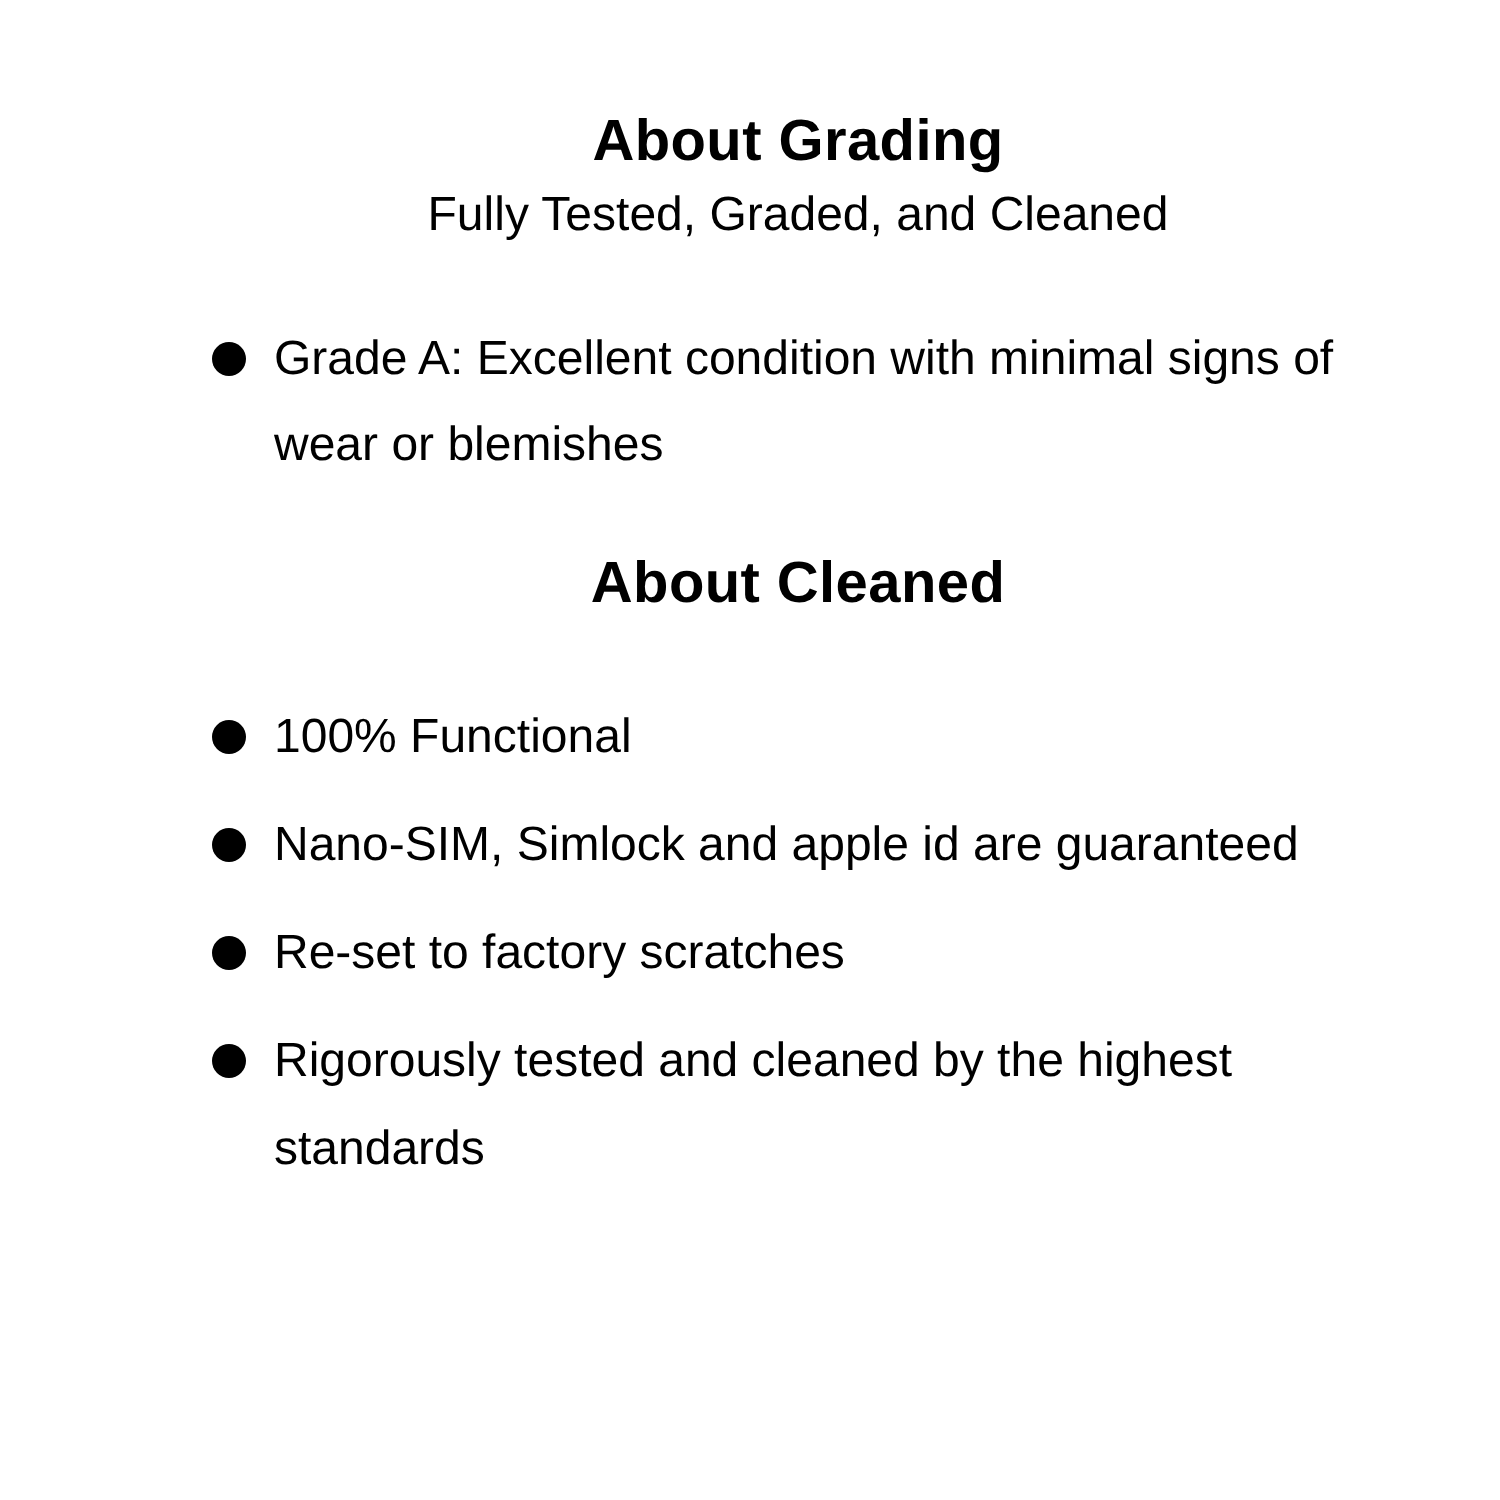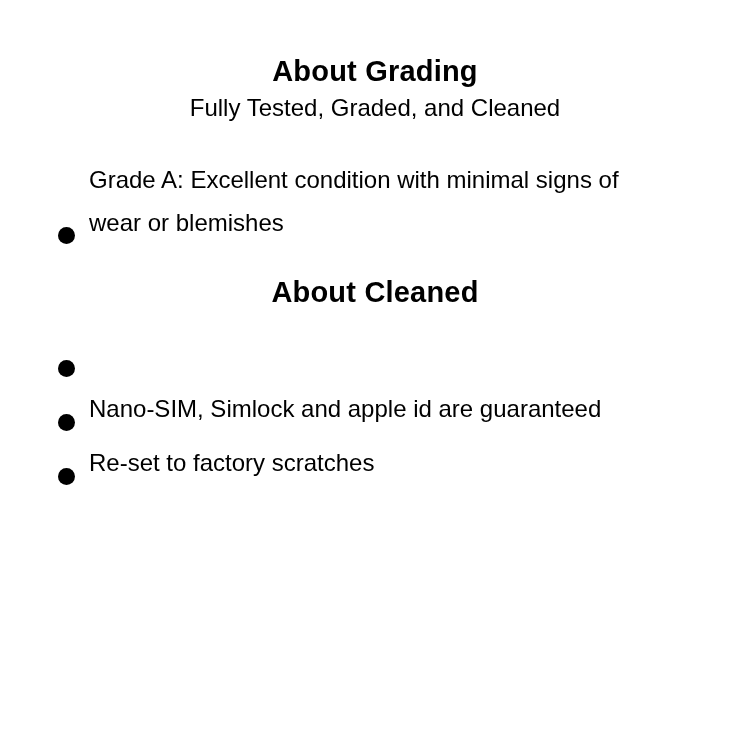--- a/index.html
+++ b/index.html
@@ -9,20 +9,21 @@
   }
   .page {
     position: relative;
     width: 750px;
     height: 750px;
     background: #ffffff;
     color: #000000;
     font-family: "Liberation Sans", "DejaVu Sans", sans-serif;
     overflow: hidden;
     box-sizing: border-box;
+    padding-left: 48px;
   }
   .section-title {
     margin: 0;
     font-size: 29px;
     line-height: 30px;
     font-weight: bold;
     text-align: center;
     letter-spacing: 0.2px;
   }
   .title-grading { padding-top: 56px; }
@@ -36,21 +37,21 @@
   }
   .bullet-list {
     margin: 0;
     padding: 0 20px 0 58px;
     list-style: none;
   }
   .grading-list { margin-top: 36px; }
   .function-list { margin-top: 40px; }
   .bullet-item {
     display: flex;
-    align-items: flex-end;
+    align-items: flex-start;
     font-size: 24px;
     line-height: 43px;
   }
   .function-list .bullet-item {
     line-height: 44px;
     margin-bottom: 10px;
   }
   .function-list .bullet-item:last-child { margin-bottom: 0; }
   .bullet-dot {
     flex: 0 0 17px;
@@ -80,24 +81,30 @@
       <span class="bullet-text">Grade A: Excellent condition with minimal signs of
 wear or blemishes</span>
     </li>
   </ul>
 
   <h1 class="section-title title-function">About Cleaned</h1>
 
   <ul class="bullet-list function-list">
     <li class="bullet-item">
       <span class="bullet-dot"></span>
+      <span class="bullet-text">100% Functional</span>
     </li>
     <li class="bullet-item">
       <span class="bullet-dot"></span>
       <span class="bullet-text">Nano-SIM, Simlock and apple id are guaranteed</span>
     </li>
     <li class="bullet-item">
       <span class="bullet-dot"></span>
       <span class="bullet-text">Re-set to factory scratches</span>
     </li>
+    <li class="bullet-item">
+      <span class="bullet-dot"></span>
+      <span class="bullet-text">Rigorously tested and cleaned by the highest
+standards</span>
+    </li>
   </ul>
 
 </div>
 
 </body></html>

